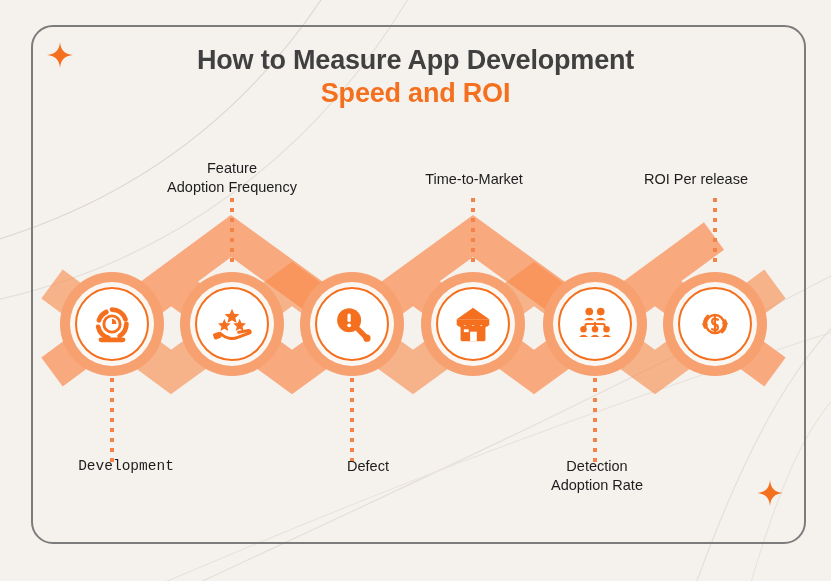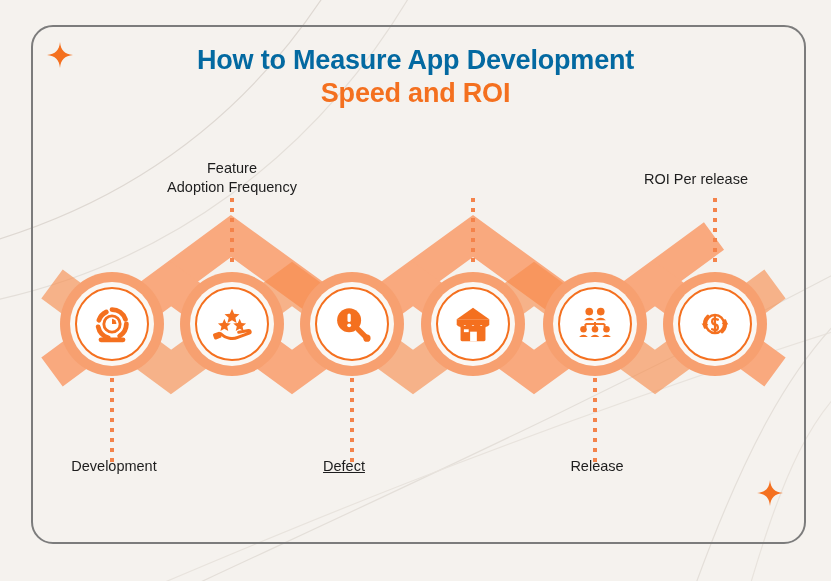--- a/index.html
+++ b/index.html
@@ -17,21 +17,21 @@
     position:absolute;left:31px;top:25px;width:775px;height:519px;
     border:2px solid #7c7c7c;border-radius:22px;box-sizing:border-box;
   }
 
   .sparkle{position:absolute;width:26px;height:26px;}
 
   .title-wrap{
     position:absolute;left:0;right:0;top:44px;text-align:center;
   }
   .title-line1{
-    font-size:27px;font-weight:bold;color:#0369a1;letter-spacing:-0.2px;
+    font-size:27px;font-weight:bold;color:#404040;letter-spacing:-0.2px;
     line-height:32px;
   }
   .title-line2{
     font-size:27px;font-weight:bold;color:#f4701f;letter-spacing:-0.2px;
     line-height:34px;
   }
 
   .ribbon{position:absolute;left:0;top:0;width:831px;height:581px;}
 
   .node{position:absolute;width:104px;height:104px;}
@@ -256,35 +256,39 @@
   <div class="dots" style="left:713px;top:198px;">
     <i></i>
       <i></i>
       <i></i>
       <i></i>
       <i></i>
       <i></i>
       <i></i>
   </div>
 
-  <div class="label" style="left:4px;top:457px;">
+  <div class="label" style="left:16px;top:457px;font-family:Liberation Mono, monospace;">
     <div>Development</div>
   </div>
 
   <div class="label" style="left:122px;top:159px;">
     <div>Feature</div>
     <div>Adoption Frequency</div>
   </div>
 
-  <div class="label" style="left:234px;top:457px;text-decoration:underline;">
+  <div class="label" style="left:258px;top:457px;">
     <div>Defect</div>
   </div>
 
+  <div class="label" style="left:364px;top:170px;">
+    <div>Time-to-Market</div>
+  </div>
 
   <div class="label" style="left:487px;top:457px;">
-    <div>Release</div>
+    <div>Detection</div>
+    <div>Adoption Rate</div>
   </div>
 
   <div class="label" style="left:586px;top:170px;">
     <div>ROI Per release</div>
   </div>
 
 </div>
 
 </body></html>

